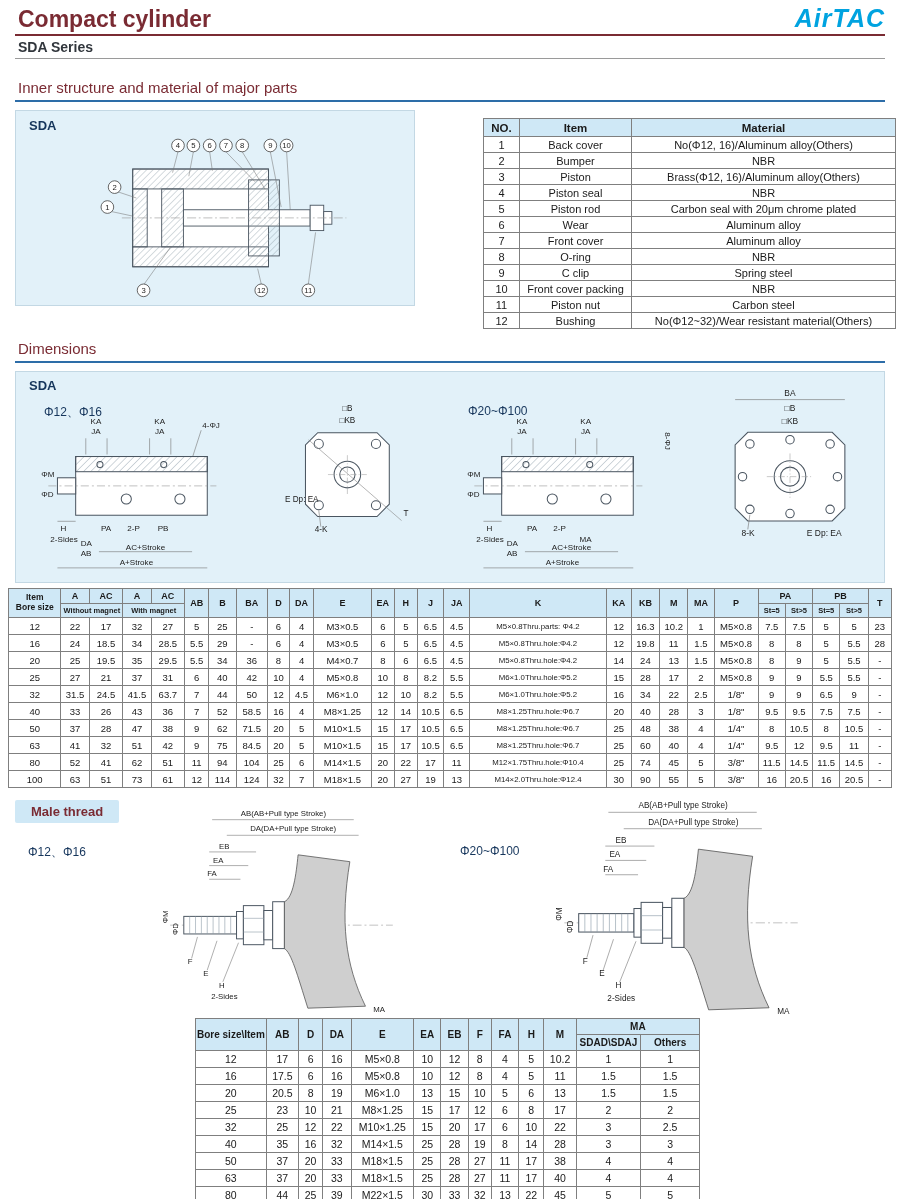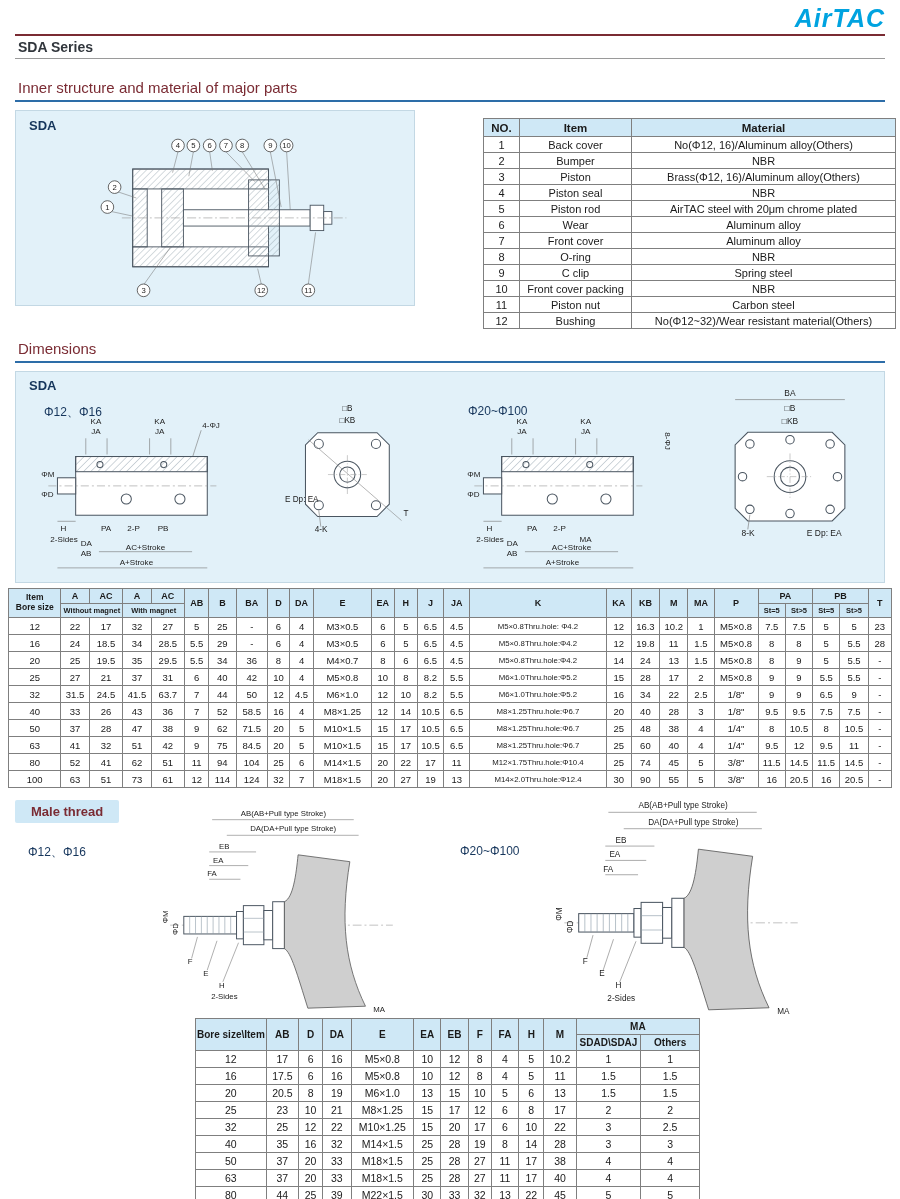--- a/index.html
+++ b/index.html
@@ -44,20 +44,21 @@
 <div class="page">
 
   <svg width="0" height="0" style="position:absolute">
     <defs>
       <pattern id="hatch" width="5" height="5" patternUnits="userSpaceOnUse" patternTransform="rotate(45)">
         <line x1="0" y1="0" x2="0" y2="5" stroke="#8a9aa6" stroke-width="0.8"></line>
       </pattern>
     </defs>
   </svg>
 
+  <div class="abs title" style="left:18px;top:6px">Compact cylinder</div>
   <div class="abs brand" style="right:15px;top:4px">AirTAC</div>
   <div class="abs rule-maroon" style="left:15px;top:34px;width:870px"></div>
   <div class="abs series" style="left:18px;top:39px">SDA Series</div>
   <div class="abs rule-thin" style="left:15px;top:58px;width:870px"></div>
 
   <div class="abs sec-head" style="left:18px;top:79px">Inner structure and material of major parts</div>
   <div class="abs rule-blue" style="left:15px;top:100px;width:870px"></div>
 
   <div class="abs panel" style="left:15px;top:110px;width:400px;height:196px">
     <div class="abs panel-label" style="left:13px;top:7px">SDA</div>
@@ -147,21 +148,21 @@
           <td>Brass(Φ12, 16)/Aluminum alloy(Others)</td>
         </tr>
         <tr>
           <td>4</td>
           <td>Piston seal</td>
           <td>NBR</td>
         </tr>
         <tr>
           <td>5</td>
           <td>Piston rod</td>
-          <td>AirTAC steel with 20μm chrome plated</td>
+          <td>Carbon seal with 20μm chrome plated</td>
         </tr>
         <tr>
           <td>6</td>
           <td>Wear</td>
           <td>Aluminum alloy</td>
         </tr>
         <tr>
           <td>7</td>
           <td>Front cover</td>
           <td>Aluminum alloy</td>
@@ -424,21 +425,21 @@
           <td>5</td>
           <td>25</td>
           <td>-</td>
           <td>6</td>
           <td>4</td>
           <td>M3×0.5</td>
           <td>6</td>
           <td>5</td>
           <td>6.5</td>
           <td>4.5</td>
-          <td>M5×0.8Thru.hole: Φ4.2</td>
+          <td>M5×0.8Thru.parts: Φ4.2</td>
           <td>12</td>
           <td>16.3</td>
           <td>10.2</td>
           <td>1</td>
           <td>M5×0.8</td>
           <td>7.5</td>
           <td>7.5</td>
           <td>5</td>
           <td>5</td>
           <td>23</td>

